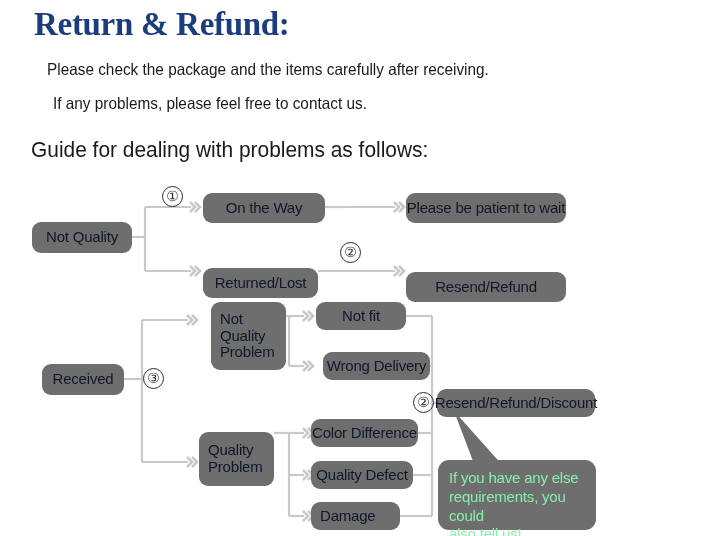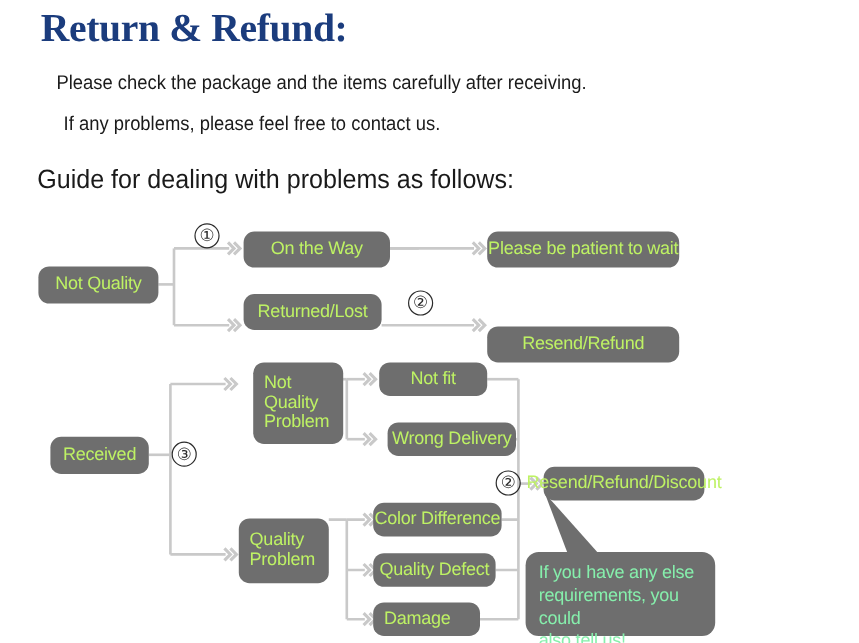--- a/index.html
+++ b/index.html
@@ -40,21 +40,21 @@
     transform:scaleX(0.95);transform-origin:left center;
   }
 
   
   #flow{position:absolute;left:0;top:0;width:716px;height:536px;}
   #wires{position:absolute;left:0;top:0;width:716px;height:536px;}
 
   .node{
     position:absolute;
     background:#6e6e6e;
-    color:#bef264;
+    color:#0f172a;
     border-radius:9px;
     font-family:"Liberation Sans", sans-serif;
     font-size:15px;
     line-height:1.12;
     display:flex;
     align-items:center;
     box-sizing:border-box;
     white-space:pre-line;
     letter-spacing:-0.2px;
   }
@@ -164,21 +164,21 @@
 
     <div class="circnum" style="left:162px;top:186px;">①</div>
     <div class="circnum" style="left:340px;top:242px;">②</div>
     <div class="circnum" style="left:143px;top:368px;">③</div>
     <div class="circnum" style="left:413px;top:392px;">②</div>
 
     <div class="node center" style="left:32px;top:222px;width:100px;height:31px;">Not Quality</div>
 
     <div class="node center" style="left:203px;top:193px;width:122px;height:30px;">On the Way</div>
 
-    <div class="node center" style="left:203px;top:245px;width:115px;height:30px;">Returned/Lost</div>
+    <div class="node center" style="left:203px;top:268px;width:115px;height:30px;">Returned/Lost</div>
 
     <div class="node center" style="left:406px;top:193px;width:160px;height:30px;">Please be patient to wait</div>
 
     <div class="node center" style="left:406px;top:256px;width:160px;height:30px;margin-top:16px;">Resend/Refund</div>
 
     <div class="node center" style="left:42px;top:364px;width:82px;height:31px;">Received</div>
 
     <div class="node left" style="left:199px;top:302px;width:75px;height:68px;margin-left:12px;">Not
 Quality
 Problem</div>
@@ -189,21 +189,21 @@
     <div class="node center" style="left:316px;top:302px;width:90px;height:28px;">Not fit</div>
 
     <div class="node center" style="left:323px;top:352px;width:107px;height:28px;">Wrong Delivery</div>
 
     <div class="node center" style="left:311px;top:419px;width:107px;height:28px;">Color Difference</div>
 
     <div class="node center" style="left:311px;top:461px;width:102px;height:28px;">Quality Defect</div>
 
     <div class="node left" style="left:311px;top:502px;width:89px;height:28px;">Damage</div>
 
-    <div class="node center" style="left:453px;top:389px;width:134px;height:28px;">Resend/Refund/Discount</div>
+    <div class="node center" style="left:437px;top:389px;width:158px;height:28px;">Resend/Refund/Discount</div>
 
     <svg style="position:absolute;left:430px;top:405px;width:120px;height:80px;" viewBox="0 0 120 80">
       <polygon points="24,6 74,62 46,64" fill="#6e6e6e"></polygon>
     </svg>
     <div class="callout" style="left:438px;top:460px;width:158px;height:70px;">If you have any else
 requirements, you could
 also tell us!</div>
   </div>
 </div>
 

